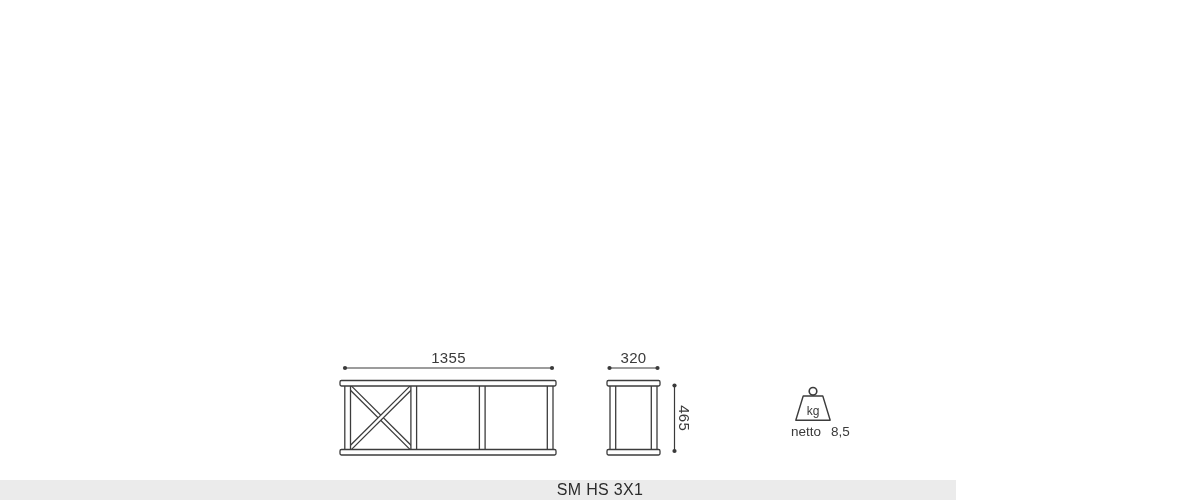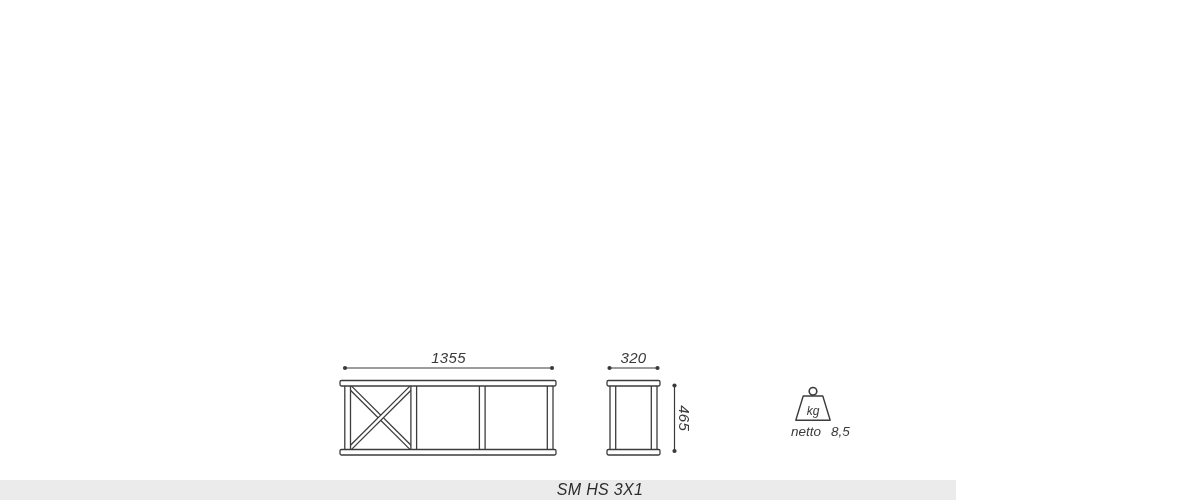--- a/index.html
+++ b/index.html
@@ -7,21 +7,20 @@
     padding: 0;
     background: #ffffff;
     font-family: "Liberation Sans", sans-serif;
   }
   .sheet {
     position: relative;
     width: 956px;
     height: 500px;
     background: #ffffff;
     overflow: hidden;
-    font-style: italic;
   }
   .sheet svg { display: block; }
   text {
     font-family: "Liberation Sans", sans-serif;
     fill: #3a3a3a;
   }
   .dim-text { font-size: 15px; letter-spacing: 0.3px; }
   .kg-text { font-size: 12px; }
   .netto-text { font-size: 13.5px; }
   .footer-text {

